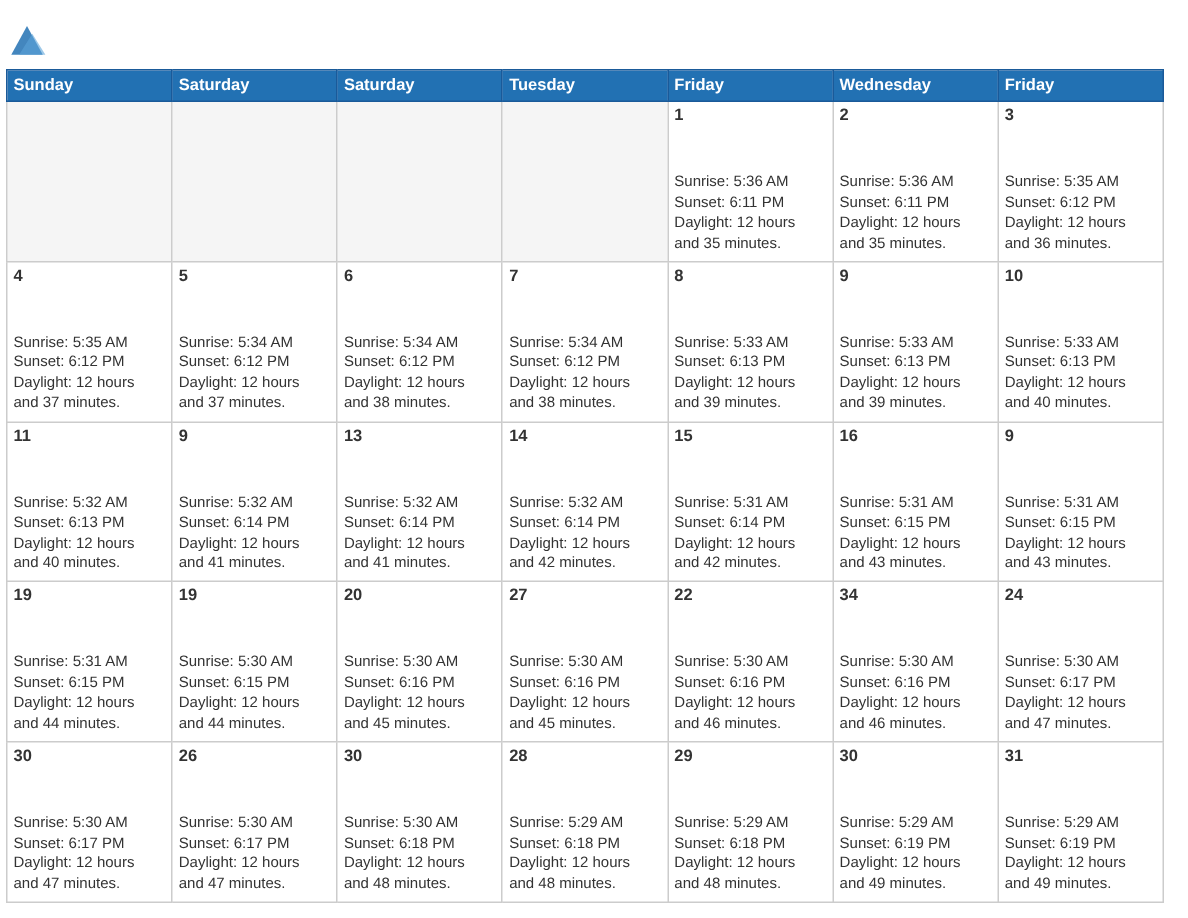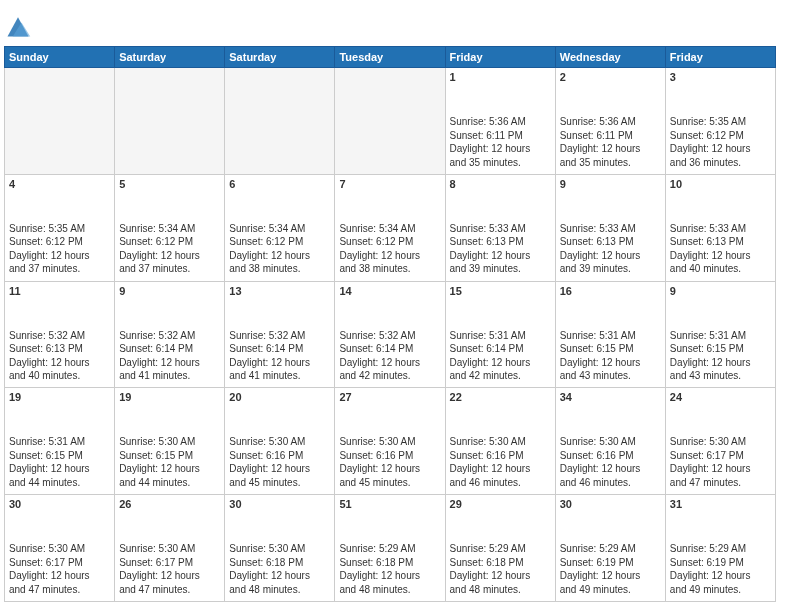--- a/index.html
+++ b/index.html
@@ -331,21 +331,21 @@
 and 47 minutes.</div>
           </td>
           <td>
             <span class="day-num">30</span>
             <div class="day-info" style="white-space: pre-line;">Sunrise: 5:30 AM
 Sunset: 6:18 PM
 Daylight: 12 hours
 and 48 minutes.</div>
           </td>
           <td>
-            <span class="day-num">51</span>
+            <span class="day-num">28</span>
             <div class="day-info" style="white-space: pre-line;">Sunrise: 5:29 AM
 Sunset: 6:18 PM
 Daylight: 12 hours
 and 48 minutes.</div>
           </td>
           <td>
             <span class="day-num">29</span>
             <div class="day-info" style="white-space: pre-line;">Sunrise: 5:29 AM
 Sunset: 6:18 PM
 Daylight: 12 hours

